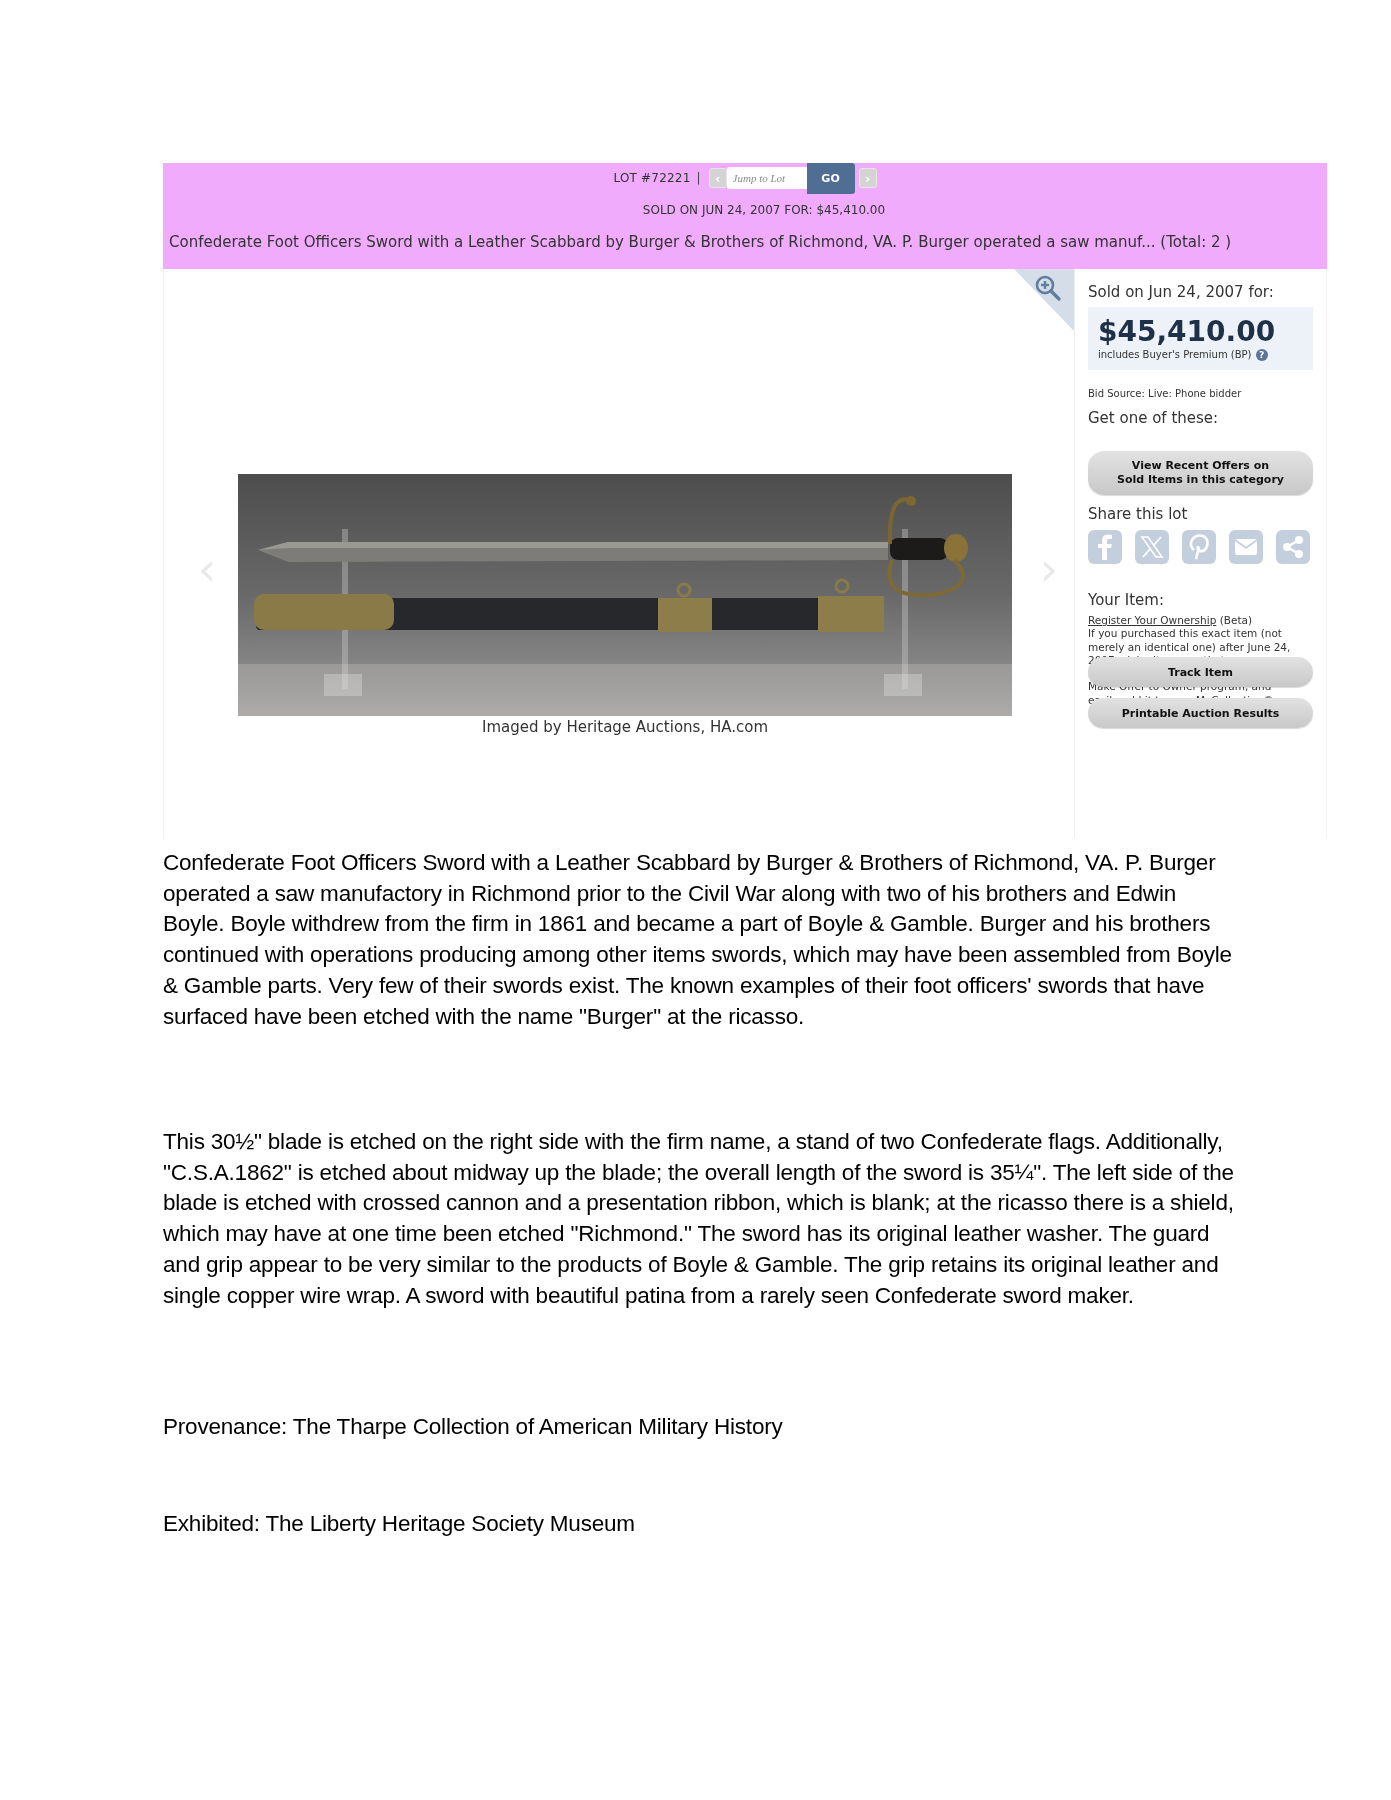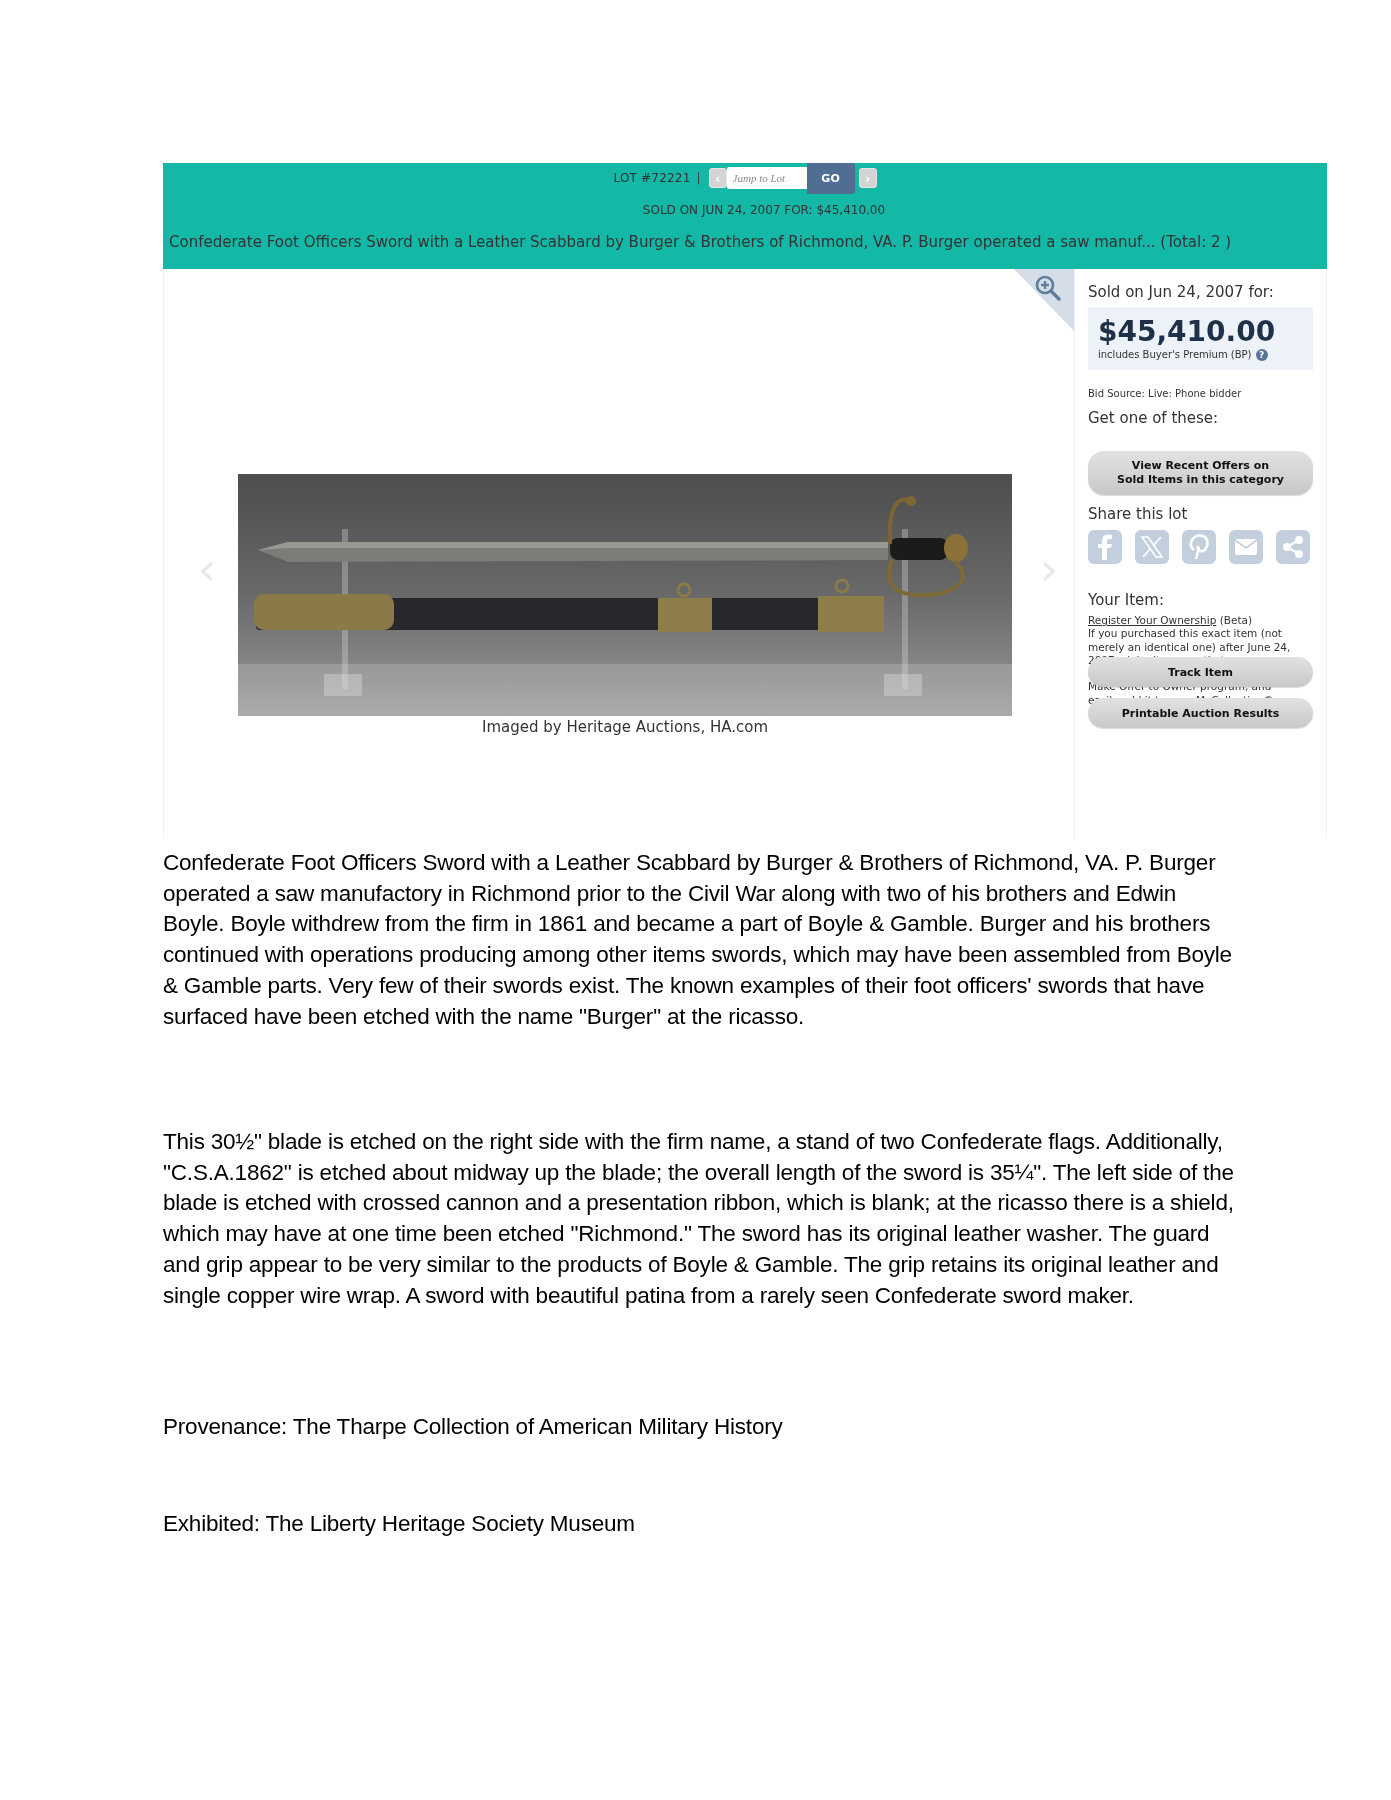--- a/index.html
+++ b/index.html
@@ -6,21 +6,21 @@
   body {
     width: 1391px; height: 1800px; background: #ffffff; position: relative;
     font-family: "Liberation Sans", sans-serif; color: #000;
     overflow: hidden;
   }
   .ui { font-family: "DejaVu Sans", sans-serif; }
 
   
   .lot-bar {
     position: absolute; left: 163px; top: 163px; width: 1164px; height: 106px;
-    background: #14b8a6;
+    background: #f0abfc;
   }
   .lot-nav {
     position: absolute; top: 3px; left: 0; width: 100%; height: 24px;
     display: flex; justify-content: center; align-items: center;
     font-size: 12px; color: #333;
   }
   .lot-nav .lot-label { margin-right: 6px; letter-spacing: 0.2px; }
   .lot-nav .sep { margin-right: 8px; color: #444; }
   .nav-arrow {
     width: 18px; height: 20px; border: 1px solid #e6e6e6; border-radius: 3px;

